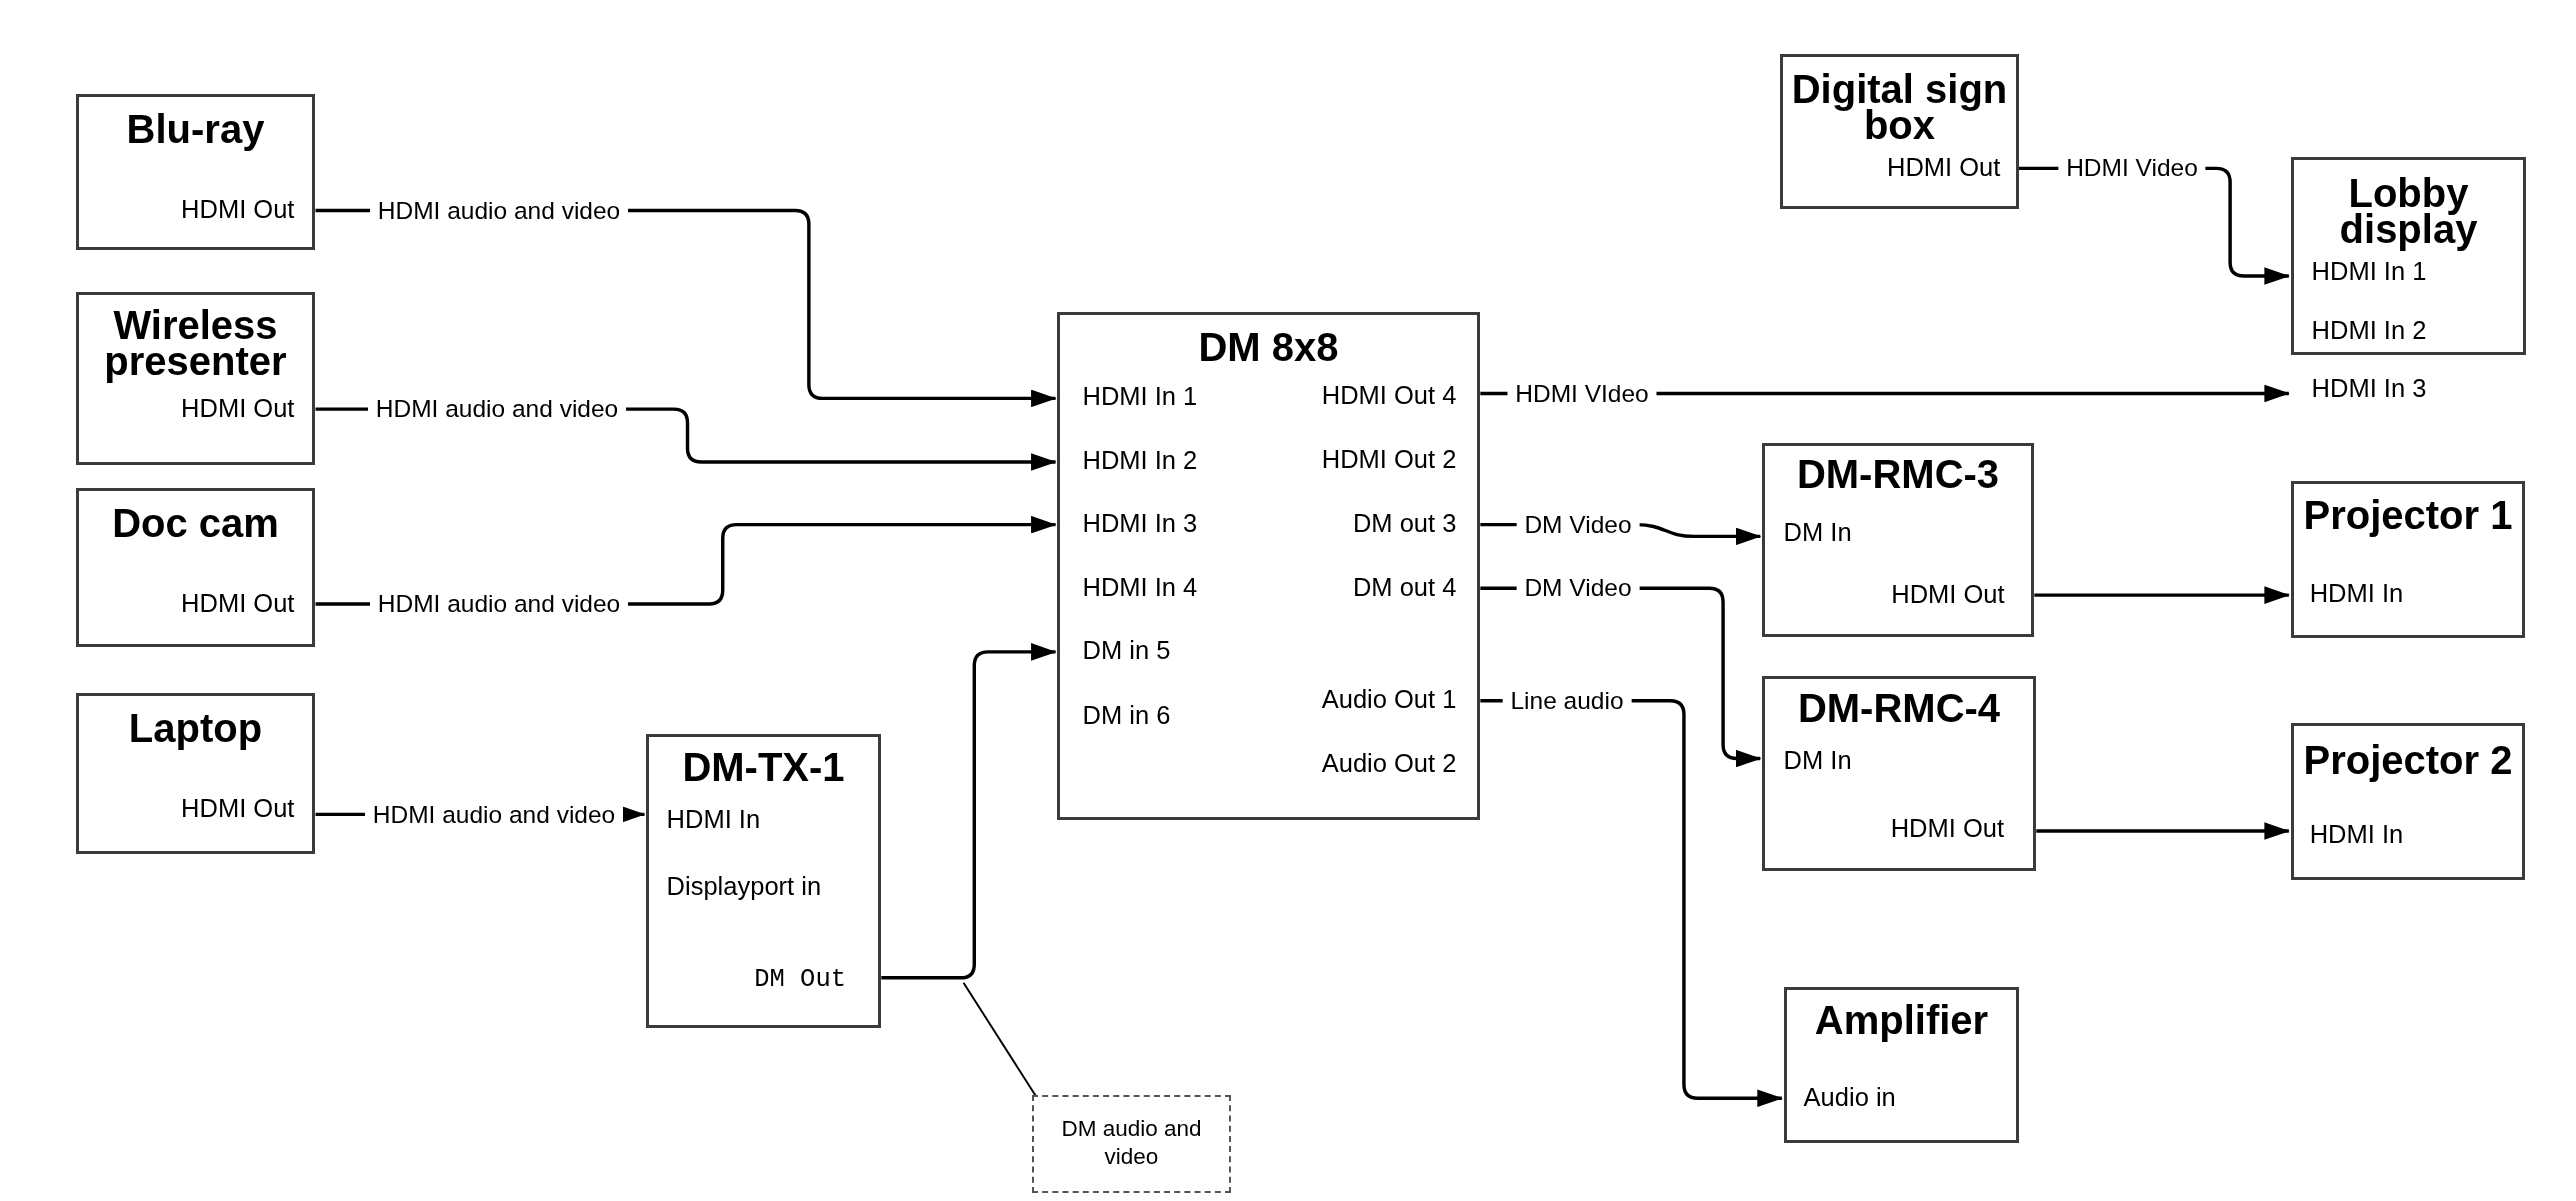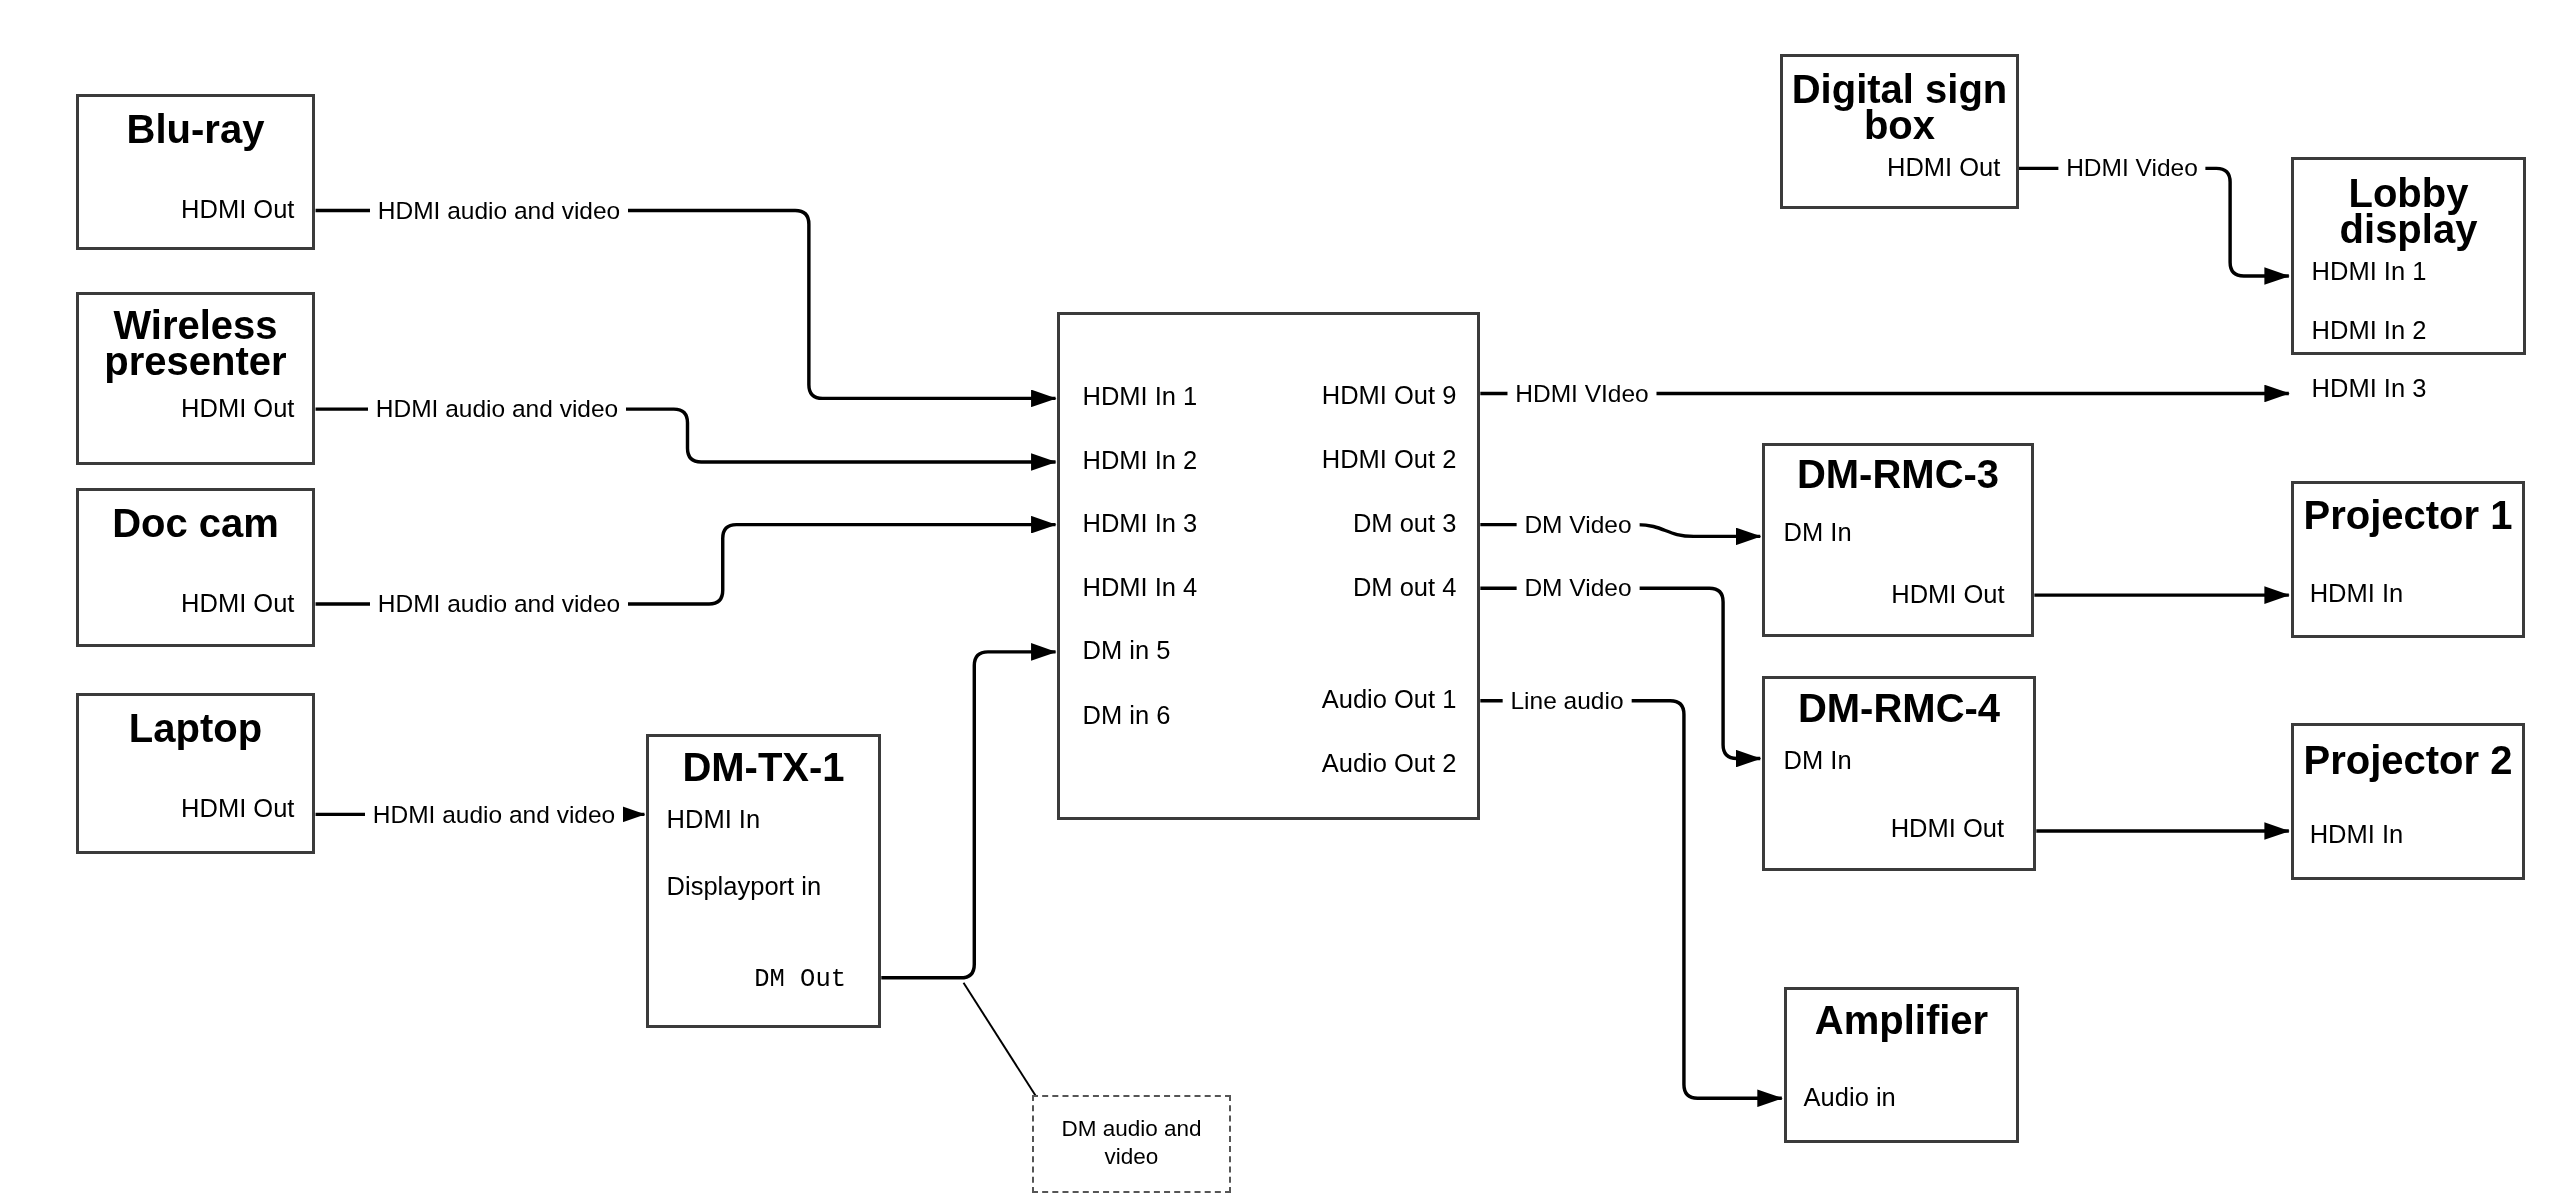--- a/index.html
+++ b/index.html
@@ -94,27 +94,30 @@
   <div class="node" style="left:646px; top:734px; width:235px; height:294px;">
     <div class="title" style="top:11.7px;">
         <span class="tline">DM-TX-1</span>
       </div>
     <div class="port" style="top:66px; left:17.6px;">HDMI In</div>
     <div class="port" style="top:133px; left:17.6px;">Displayport in</div>
     <div class="port right" style="top:226px; right:32px;font-family:Liberation Mono, monospace;">DM Out</div>
   </div>
 
   <div class="node" style="left:1057px; top:312px; width:423px; height:508px;">
+    <div class="title" style="top:13.7px;">
+        <span class="tline">DM 8x8</span>
+      </div>
     <div class="port" style="top:65px;  left:22.5px;">HDMI In 1</div>
     <div class="port" style="top:129px; left:22.5px;">HDMI In 2</div>
     <div class="port" style="top:192px; left:22.5px;">HDMI In 3</div>
     <div class="port" style="top:256px; left:22.5px;">HDMI In 4</div>
     <div class="port" style="top:319px; left:22.5px;">DM in 5</div>
     <div class="port" style="top:384px; left:22.5px;">DM in 6</div>
-    <div class="port right" style="top:64px;  right:20.6px;">HDMI Out 9</div>
+    <div class="port right" style="top:64px;  right:20.6px;">HDMI Out 4</div>
     <div class="port right" style="top:128px; right:20.6px;">HDMI Out 2</div>
     <div class="port right" style="top:192px; right:20.6px;">DM out 3</div>
     <div class="port right" style="top:256px; right:20.6px;">DM out 4</div>
     <div class="port right" style="top:368px; right:20.6px;">Audio Out 1</div>
     <div class="port right" style="top:432px; right:20.6px;">Audio Out 2</div>
   </div>
 
   <div class="node" style="left:1780px; top:54px; width:239px; height:155px;">
     <div class="title" style="top:13.7px;">
       <span class="tline">Digital sign</span>

